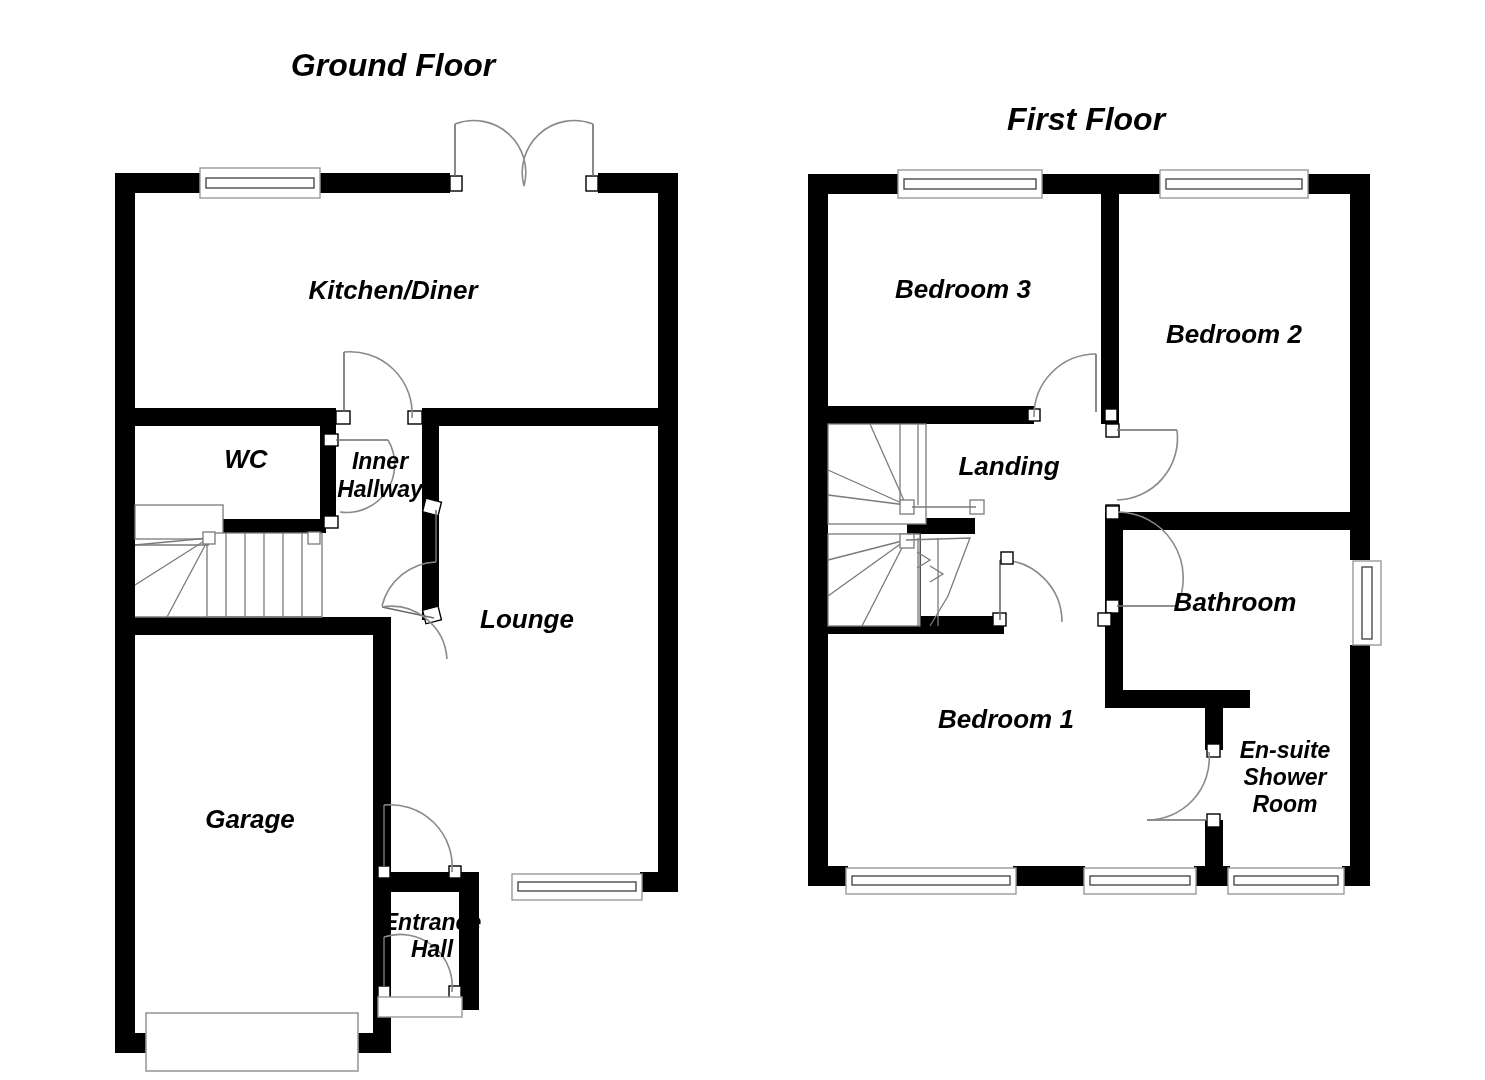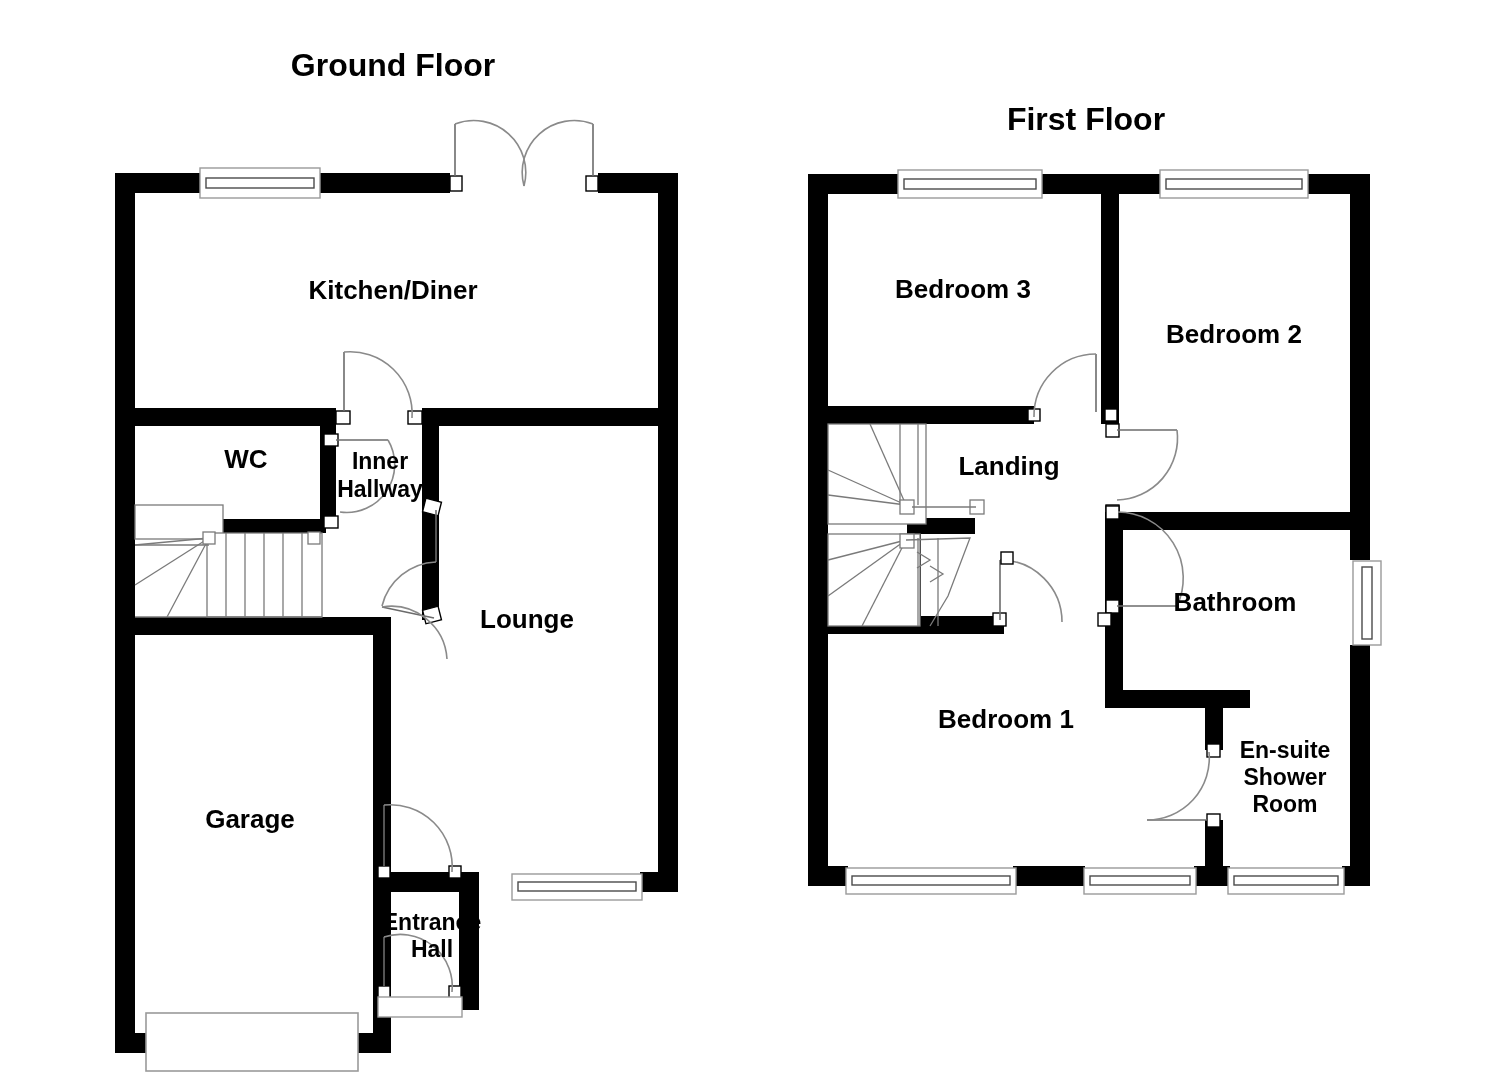--- a/index.html
+++ b/index.html
@@ -10,20 +10,21 @@
   body {
     width: 1485px;
     height: 1080px;
     font-family: "Liberation Sans", sans-serif;
     overflow: hidden;
   }
   #plan-root {
     position: relative;
     width: 1485px;
     height: 860px;
+    font-style: italic;
   }
   svg.floorplan {
     position: absolute;
     top: 0;
     left: 0;
     width: 1485px;
     height: 1080px;
   }
   text.floor-title {
     font-family: "Liberation Sans", sans-serif;

